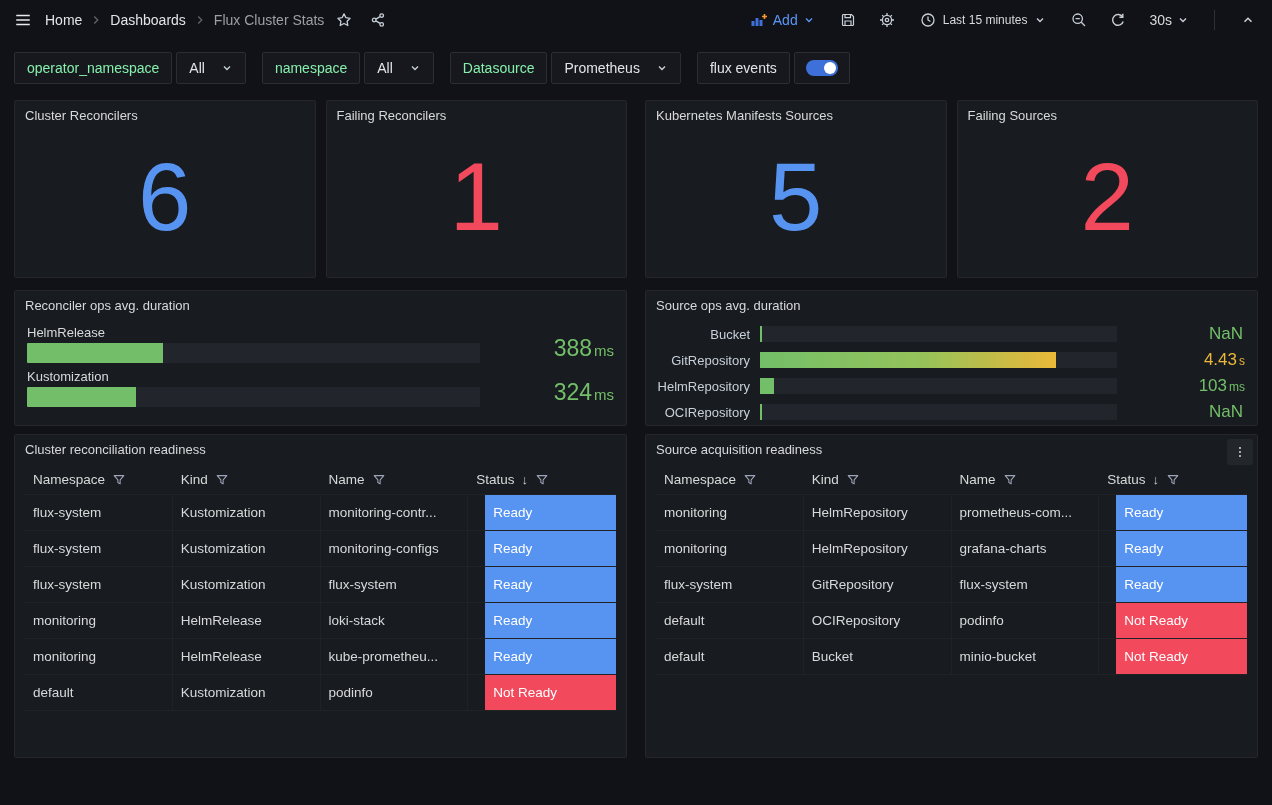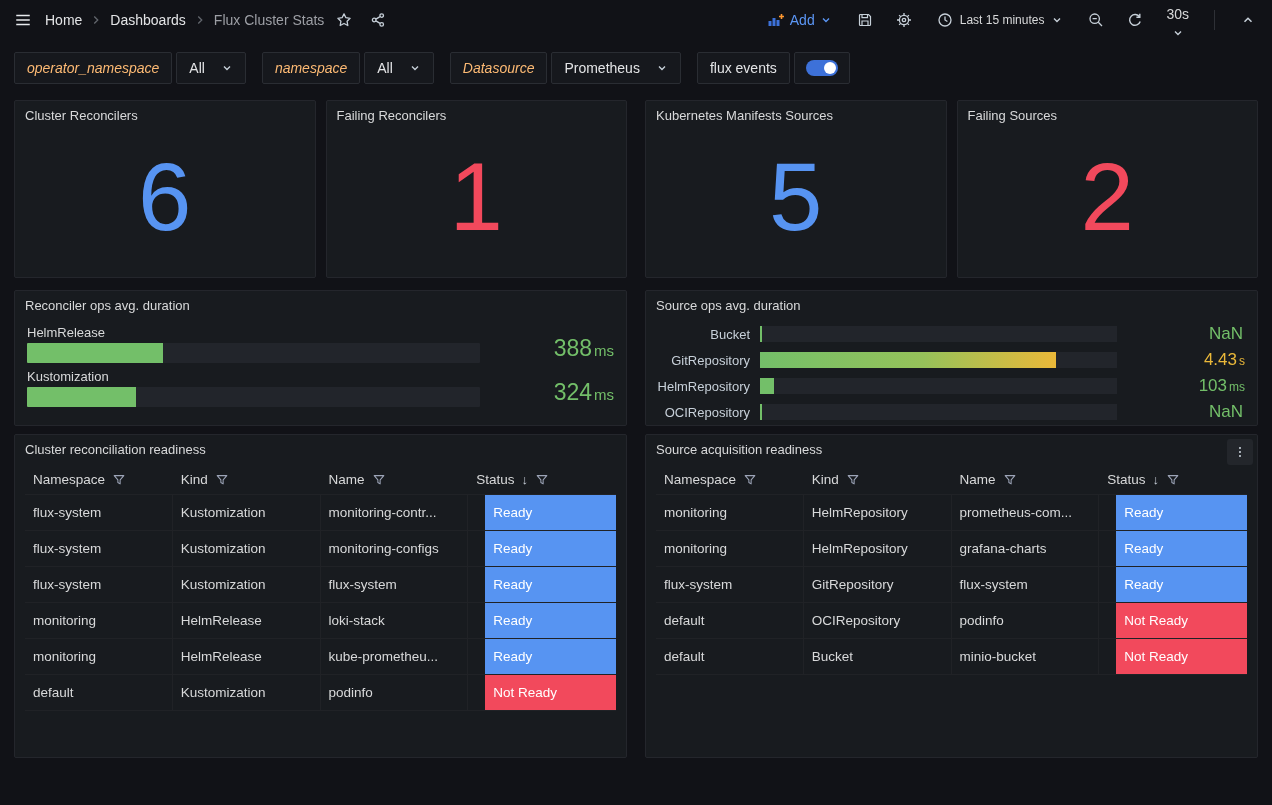--- a/index.html
+++ b/index.html
@@ -12,29 +12,29 @@
   .burger { width:45px; height:40px; display:flex; align-items:center; justify-content:center; cursor:pointer; }
   .crumbs { display:flex; align-items:center; gap:7px; font-size:14px; }
   .crumb { color:#E3E4E6; cursor:pointer; }
   .crumb.current { color:#9D9FA5; cursor:default; }
   .crumb-sep { display:flex; align-items:center; }
   .iconbtn { display:flex; align-items:center; justify-content:center; width:28px; height:28px; border-radius:4px; cursor:pointer; }
   .nav-left .iconbtn { margin-left:6px; }
   .nav-right { gap:11px; }
   .addbtn { display:flex; align-items:center; gap:5px; color:#5B96F5; font-size:14px; font-weight:500; padding:0 8px; height:28px; cursor:pointer; }
   .timepick { display:flex; align-items:center; gap:7px; font-size:12px; color:#D8D9DA; padding:0 8px; height:28px; cursor:pointer; white-space:nowrap; }
-  .refint { display:flex; align-items:center; gap:5px; font-size:14px; color:#D8D9DA; padding:0 6px; height:28px; cursor:pointer;flex-direction:column; }
+  .refint { display:flex; align-items:center; gap:5px; font-size:14px; color:#D8D9DA; padding:0 6px; height:28px; cursor:pointer; }
   .navdivider { width:1px; height:20px; background:#2E3036; margin:0 8px; }
 
   
   .filters { display:flex; align-items:center; gap:16px; padding:12px 14px 8px 14px; }
   .var-pair { display:flex; align-items:center; gap:4px; }
   .var-box { height:32px; display:flex; align-items:center; padding:0 12px; background:#16181D;
     border:1px solid #2A2D33; border-radius:2px; font-size:14px; }
-  .var-label { color:#fdba74;font-style:italic; }
+  .var-label { color:#86efac; }
   .var-value { color:#E3E4E6; gap:8px; cursor:pointer; }
   .toggle-box { height:32px; width:56px; display:flex; align-items:center; justify-content:center;
     background:#16181D; border:1px solid #2A2D33; border-radius:2px; cursor:pointer; }
   .toggle-pill { width:32px; height:16px; border-radius:9px; background:#3D71D9; position:relative; }
   .toggle-knob { position:absolute; right:2px; top:2px; width:12px; height:12px; border-radius:50%; background:#fff; }
 
   
   .dash { padding:8px 14px 0 14px; }
   .halves { display:grid; grid-template-columns:1fr 1fr; column-gap:18px; }
   .pair { display:grid; grid-template-columns:1fr 1fr; column-gap:10px; }

